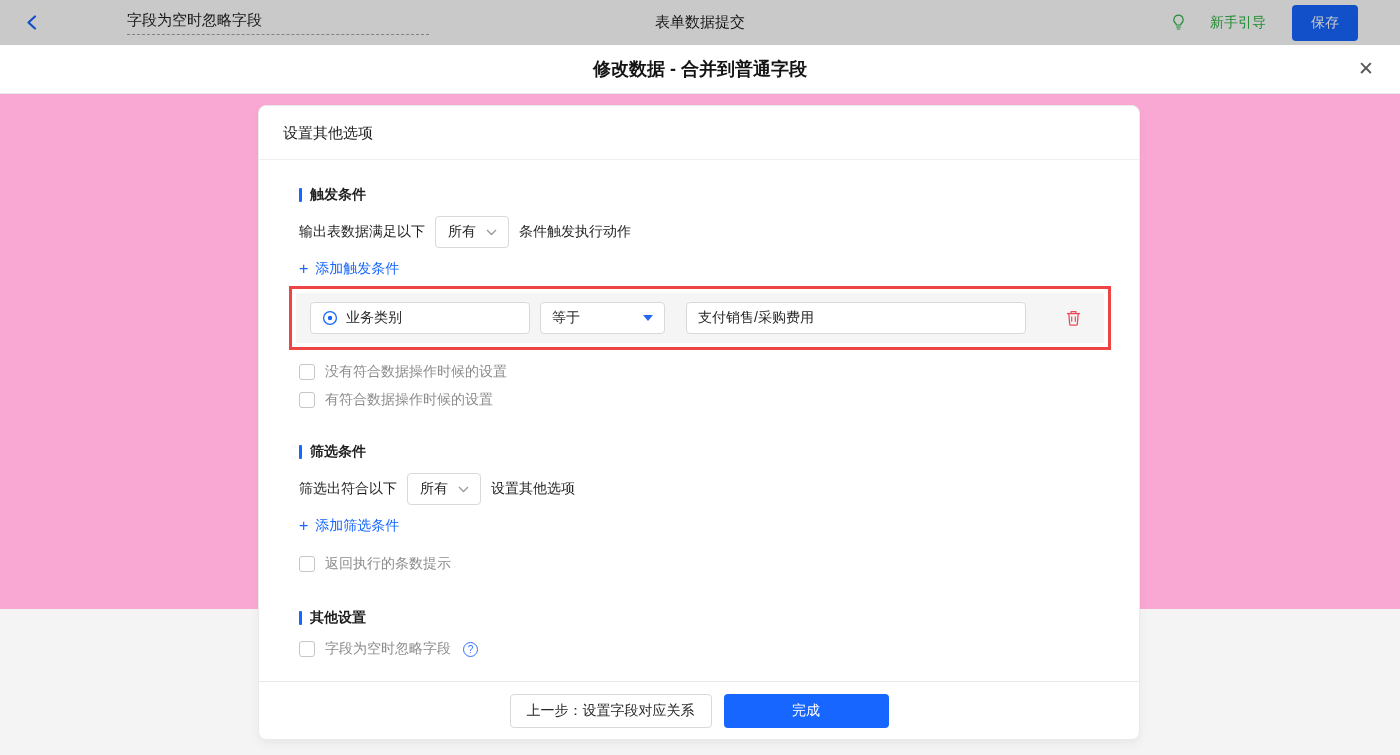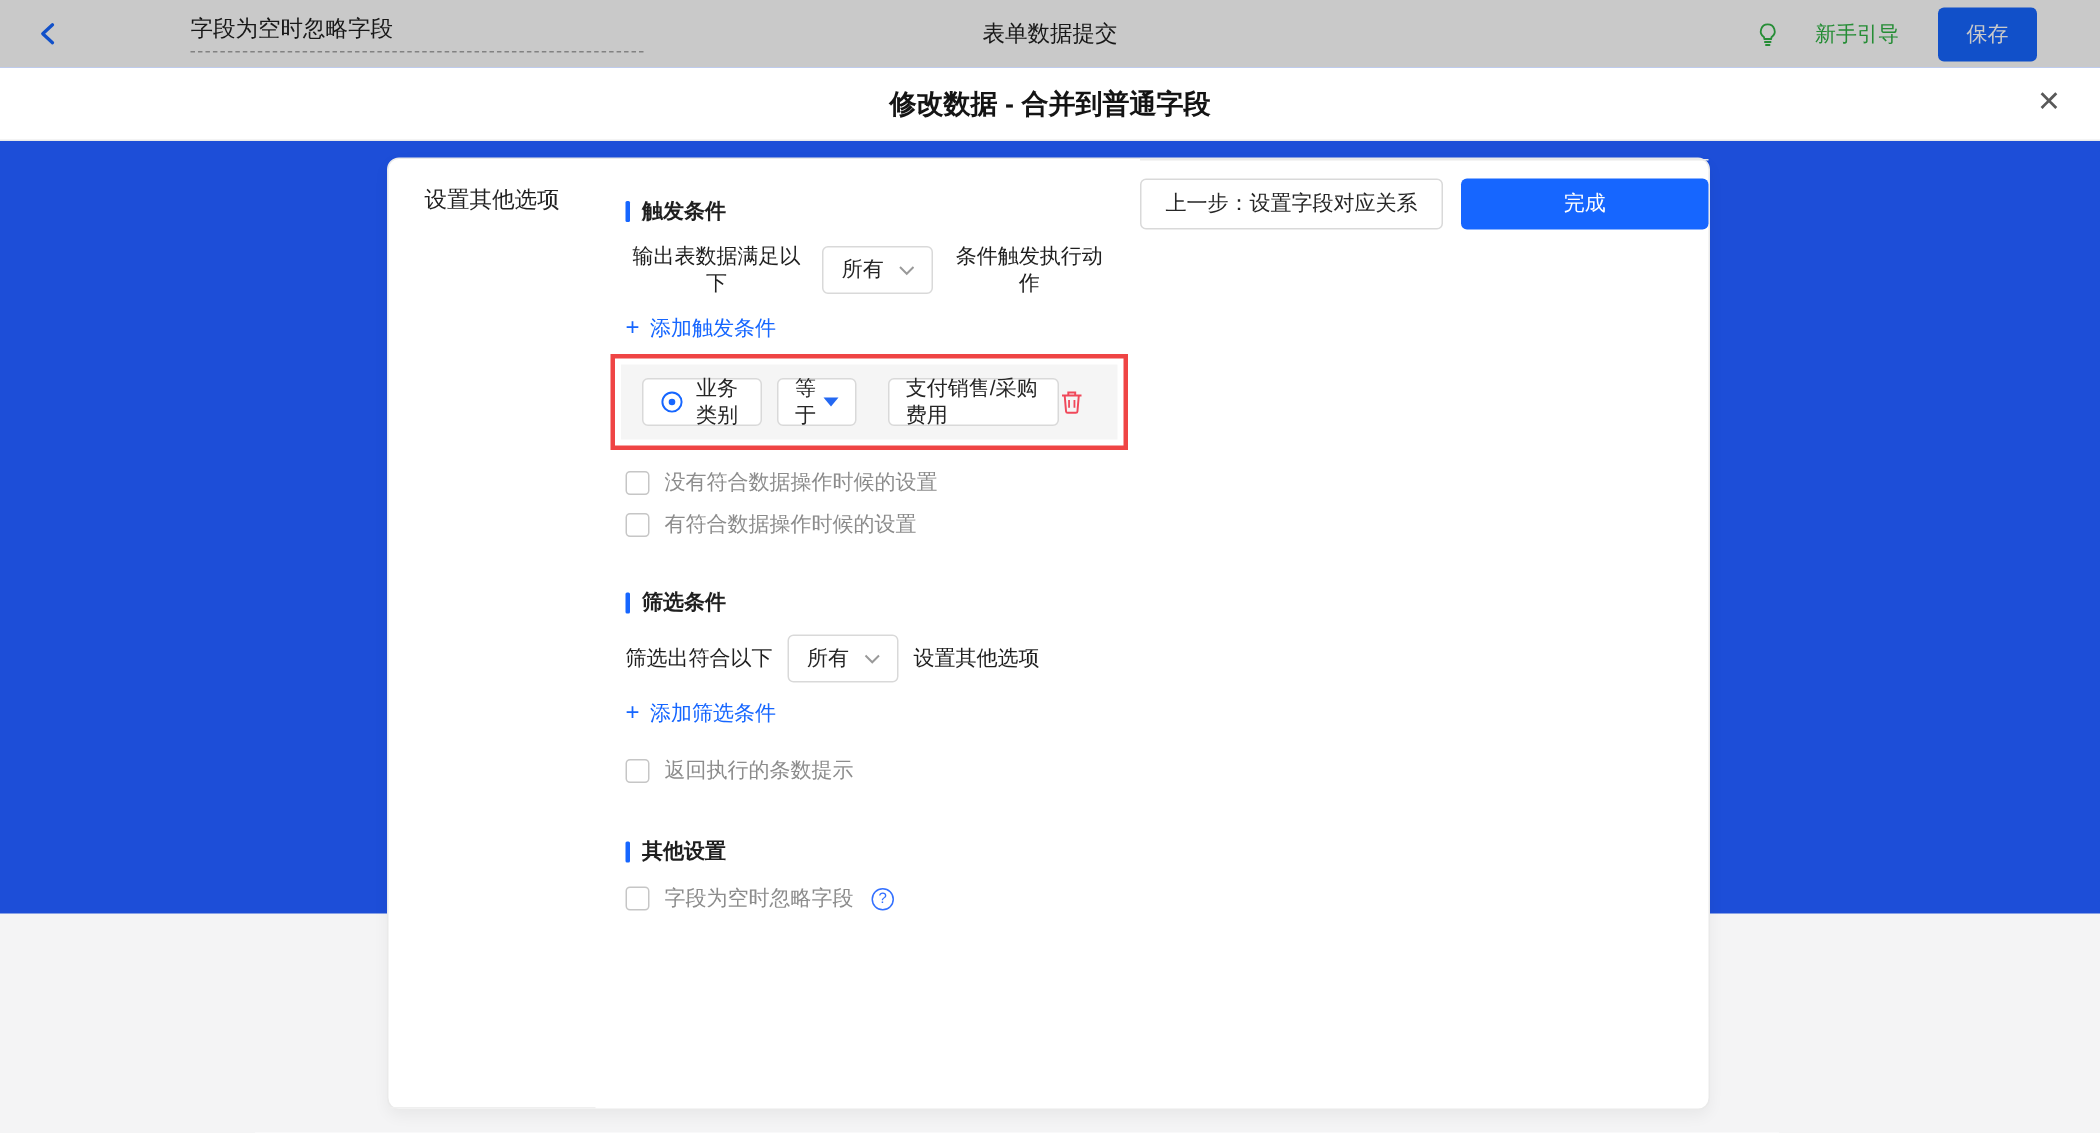--- a/index.html
+++ b/index.html
@@ -23,55 +23,55 @@
     margin-left:86px; width:302px; font-size:15px; color:#1f1f1f;
     border-bottom:1px dashed #a6a6a6; padding-bottom:5px; line-height:18px;
   }
   .topbar-center {
     position:absolute; left:0; right:0; text-align:center;
     font-size:15px; color:#1f1f1f;
   }
   .topbar-right {
     position:absolute; right:42px; display:flex; align-items:center; gap:26px;
   }
-  .guide { display:flex; align-items:center; gap:24px; color:#2fb344; font-size:14px; cursor:pointer; }
+  .guide { display:flex; align-items:flex-start; gap:24px; color:#2fb344; font-size:14px; cursor:pointer; }
   .save-btn {
     background:#1666ff; color:#fff; border:none; border-radius:4px;
     width:66px; height:36px; font-size:14px; cursor:pointer;
     font-family:inherit;
   }
 
   
   .modal {
     position:absolute; top:45px; left:0; width:1400px; height:564px;
-    background:#1d4ed8; z-index:10; display:flex; flex-direction:column;
+    background:#f9a8d4; z-index:10; display:flex; flex-direction:column;
   }
   .modal-header {
     height:49px; background:#fff; border-bottom:1px solid #e9e9e9;
     display:flex; align-items:center; justify-content:center; position:relative;
     flex:0 0 auto;
   }
   .modal-title { font-size:18px; font-weight:bold; color:#141414; }
   .modal-close {
     position:absolute; right:26px; top:10px; font-size:19px; color:#595959;
     cursor:pointer; line-height:28px;
   }
 
   .modal-body { flex:1; position:relative; }
   .card {
     position:absolute; left:258px; top:11px; width:882px; height:635px;
     background:#fff; border:1px solid #eaeaea; border-radius:8px;
     box-shadow:0 4px 10px rgba(0,0,0,0.05);
-    display:flex; flex-direction:row;
+    display:flex; flex-direction:column;
   }
   .card-header {
     flex:0 0 auto; padding:18px 24px 16px; font-size:15px; color:#1f1f1f;
     border-bottom:1px solid #efefef;
   }
-  .card-body { flex:1; padding:0 20px; overflow:hidden; }
+  .card-body { flex:1; padding:0 40px; overflow:hidden; }
   .card-footer {
     flex:0 0 auto; height:58px; border-top:1px solid #e9e9e9;
     display:flex; align-items:center; justify-content:center; gap:12px;
   }
 
   .section-title {
     margin-top:26px; display:flex; align-items:center;
     font-weight:bold; color:#1f1f1f; font-size:14px;
   }
   .section-bar { width:3px; height:14px; background:#1666ff; margin-right:8px; border-radius:1px; }

